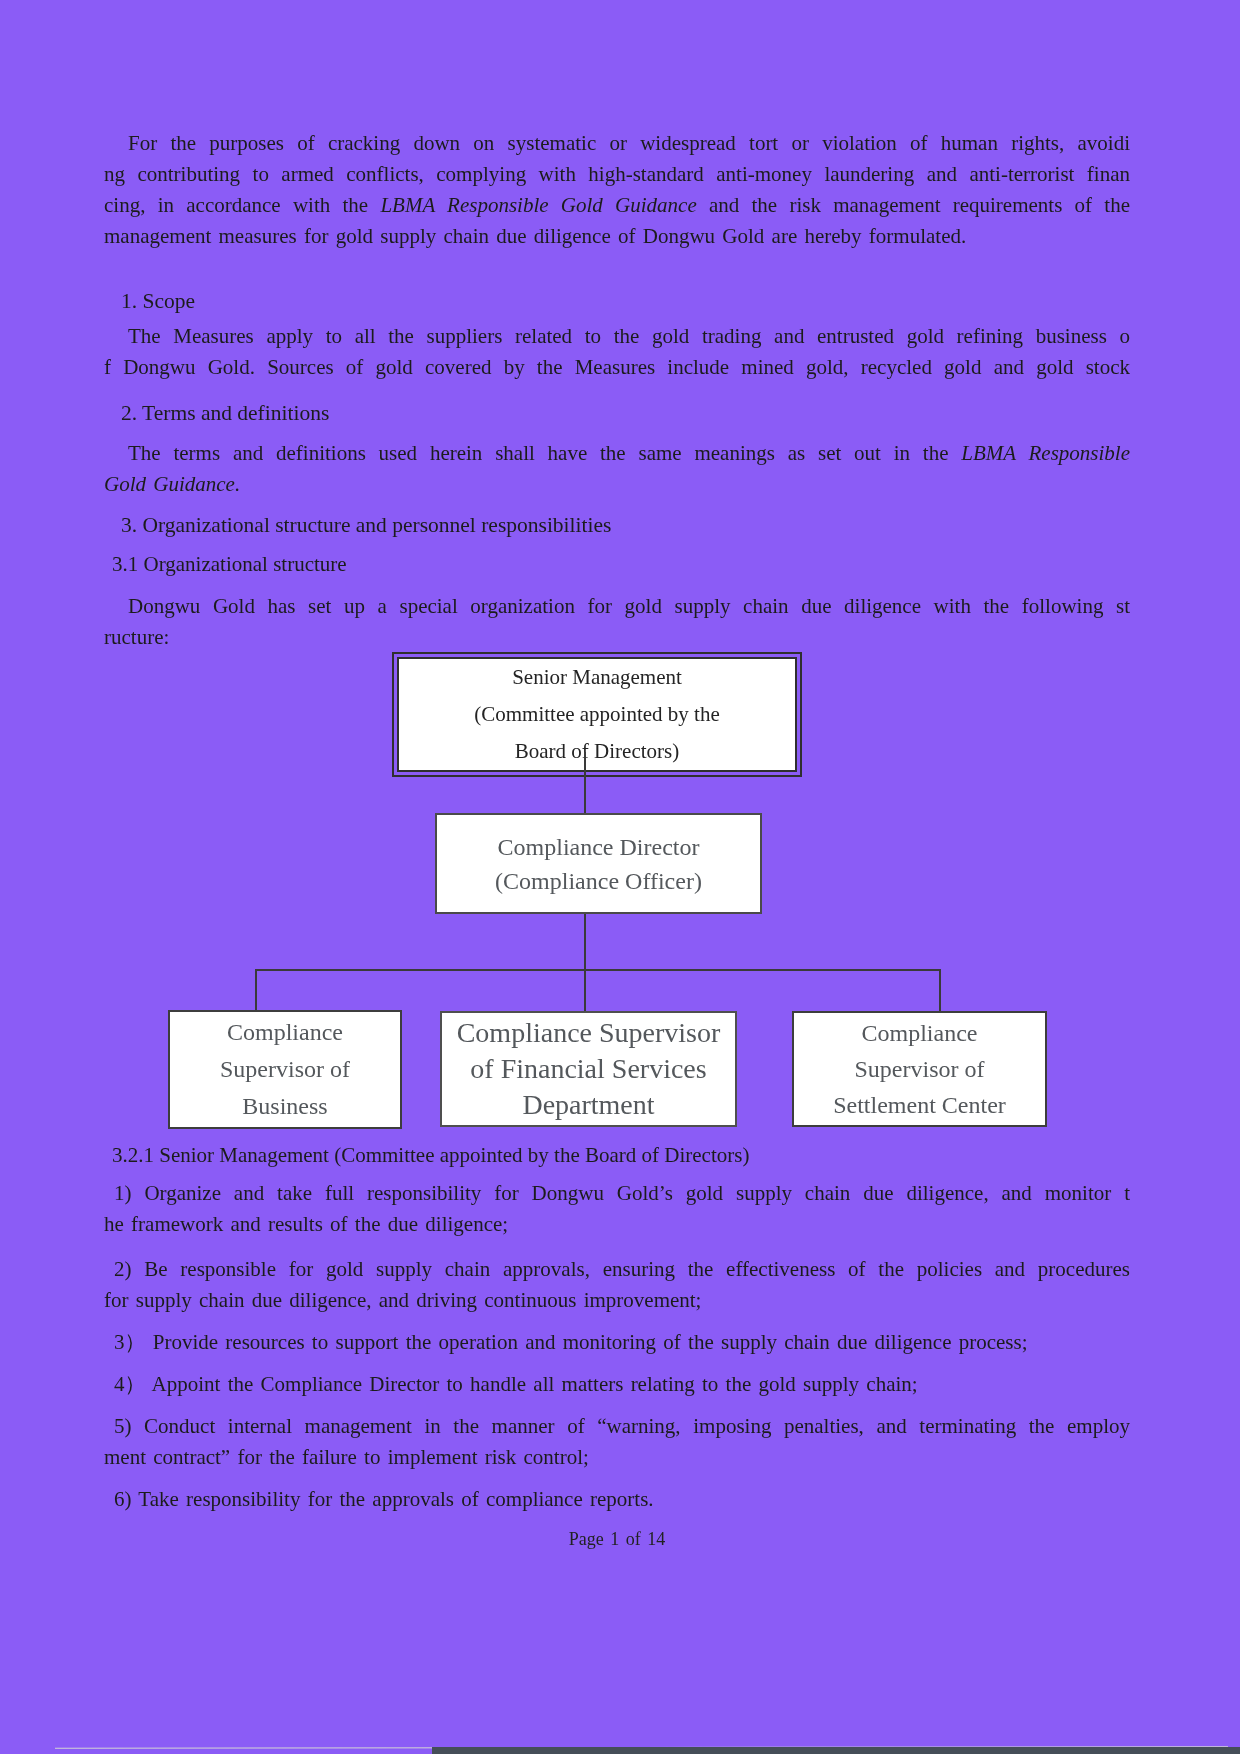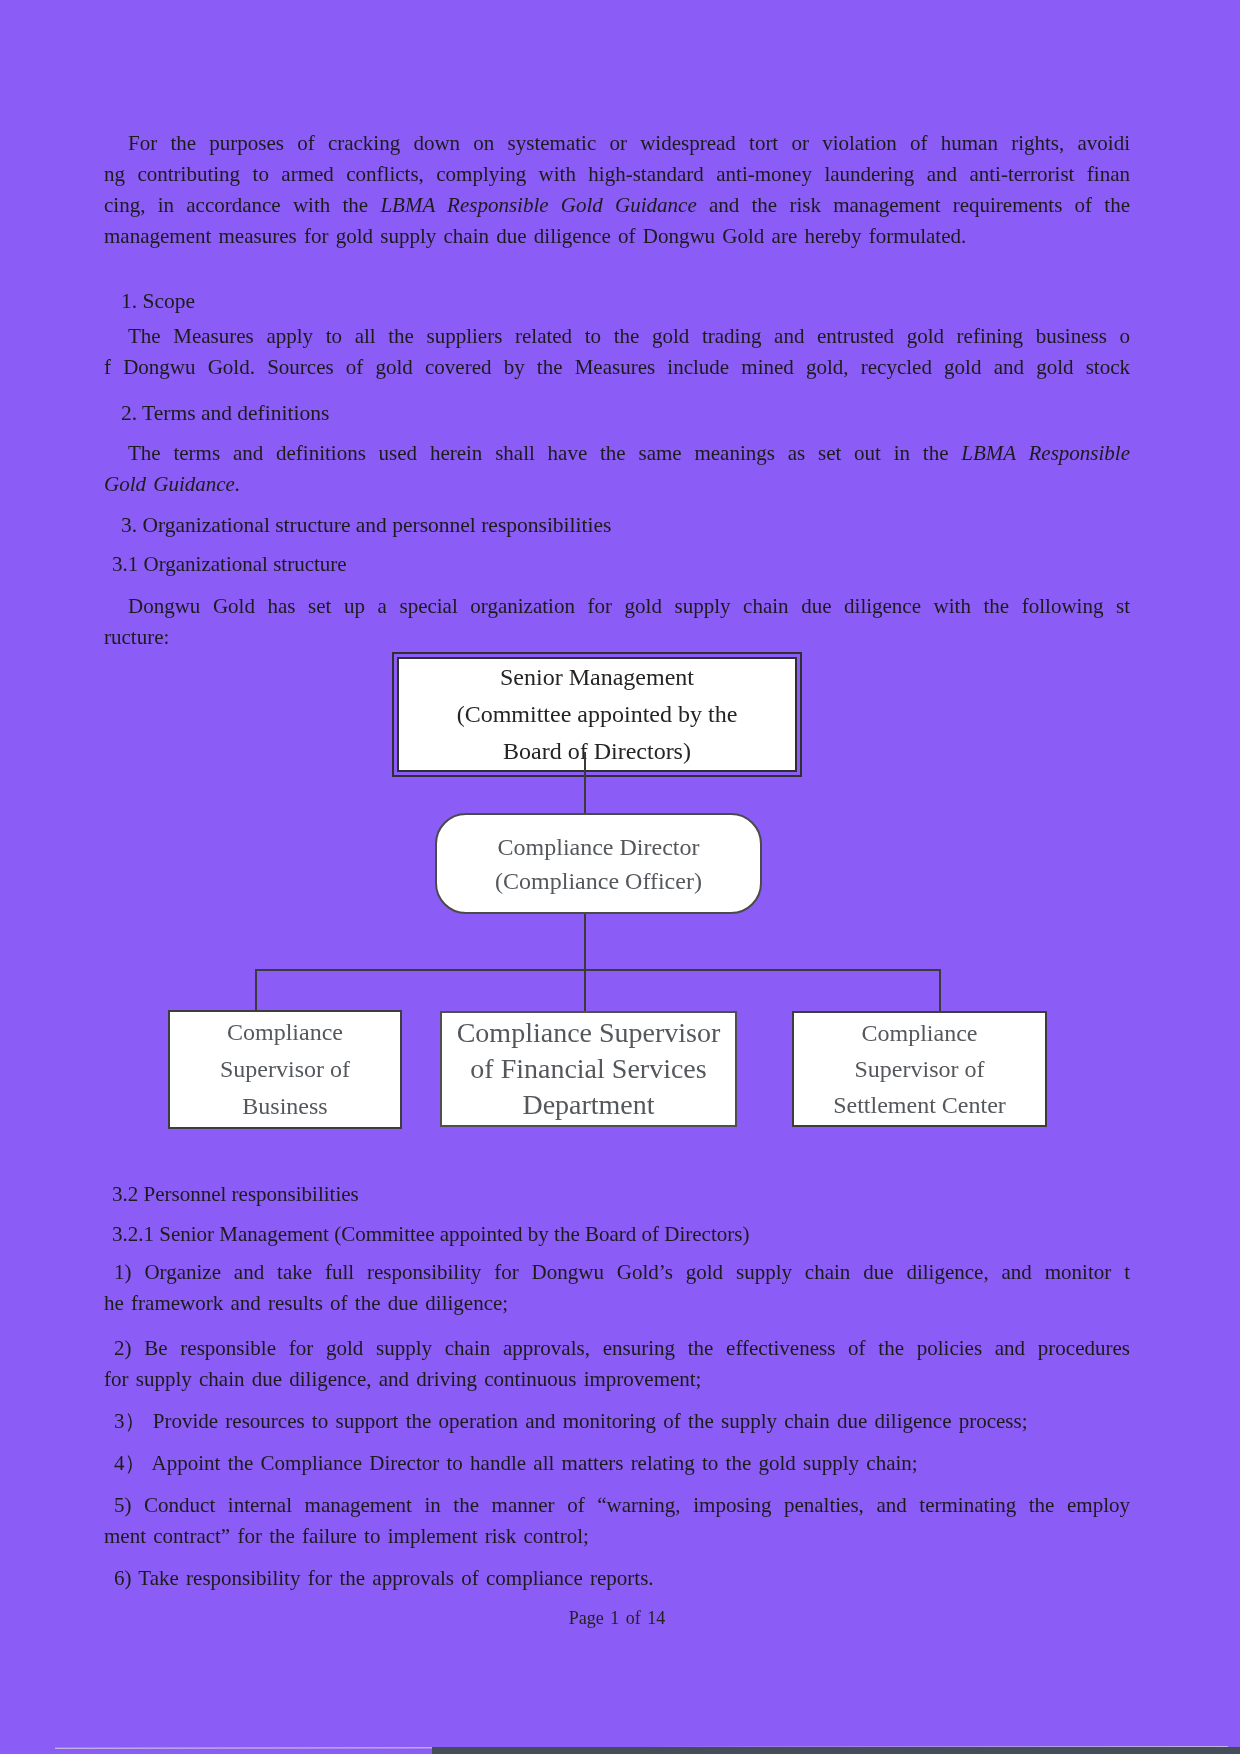--- a/index.html
+++ b/index.html
@@ -44,28 +44,27 @@
     display:flex;align-items:center;justify-content:center;
     text-align:center;white-space:pre-line;
     background:#fff;
     border:2px solid #3d3d3d;
     box-sizing:border-box;
     z-index:1;
   }
   .obox-top{
     left:397px;top:0;width:400px;height:115px;
     outline:2px solid #2f2f2f;outline-offset:3px;
-    font-size:24px;line-height:37px;color:#242424;
+    font-size:21px;line-height:37px;color:#242424;
     border-color:#2f2f2f;
   }
   .obox-director{
     left:435px;top:156px;width:327px;height:101px;
     font-size:24px;line-height:34px;color:#54585c;
     border-color:#4a4a4a;
-    border-radius:31px;
   }
   .obox-left{
     left:168px;top:353px;width:234px;height:119px;
     font-size:24px;line-height:37px;color:#54585c;
   }
   .obox-mid{
     left:440px;top:354px;width:297px;height:116px;
     font-size:28px;line-height:36px;color:#54585c;
     border-color:#4f4f4f;
   }
@@ -143,21 +142,20 @@
 Supervisor of
 Business</div>
       <div class="obox obox-mid">Compliance Supervisor
 of Financial Services
 Department</div>
       <div class="obox obox-right">Compliance
 Supervisor of
 Settlement Center</div>
     </div>
 
-    <div class="subheading" id="sh32">3.2 Personnel responsibilities</div>
     <div class="subheading" id="sh321">3.2.1 Senior Management (Committee appointed by the Board of Directors)</div>
 
     <div class="item" id="i1">
         <div class="line">1) Organize and take full responsibility for Dongwu Gold’s gold supply chain due diligence, and monitor t</div>
         <div class="line last">he framework and results of the due diligence;</div>
       </div>
     <div class="item" id="i2">
         <div class="line">2) Be responsible for gold supply chain approvals, ensuring the effectiveness of the policies and procedures</div>
         <div class="line last">for supply chain due diligence, and driving continuous improvement;</div>
       </div>

